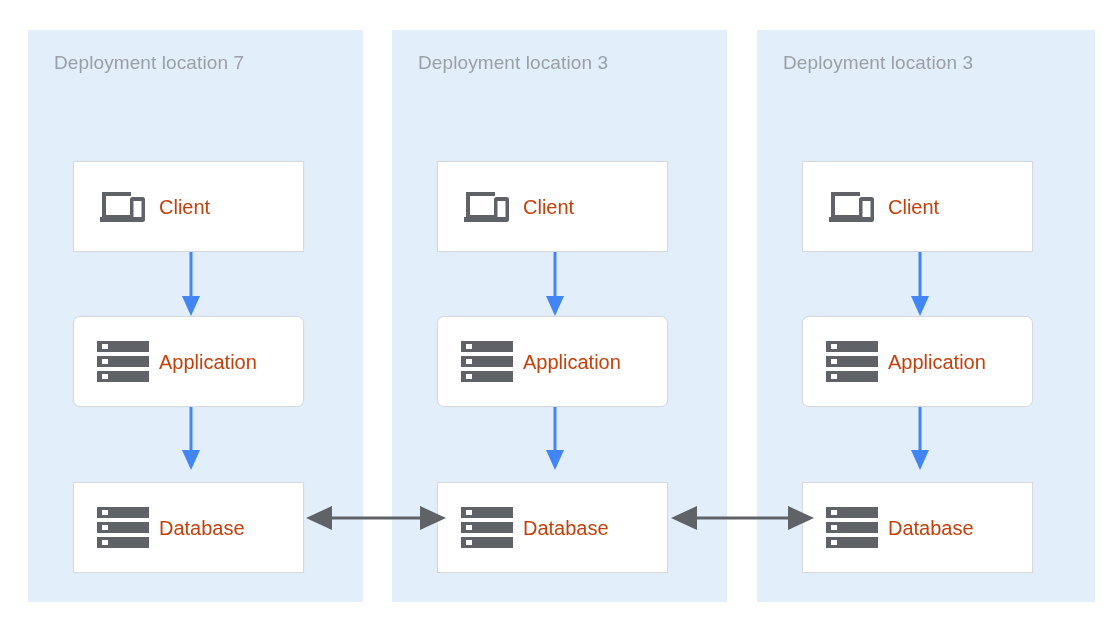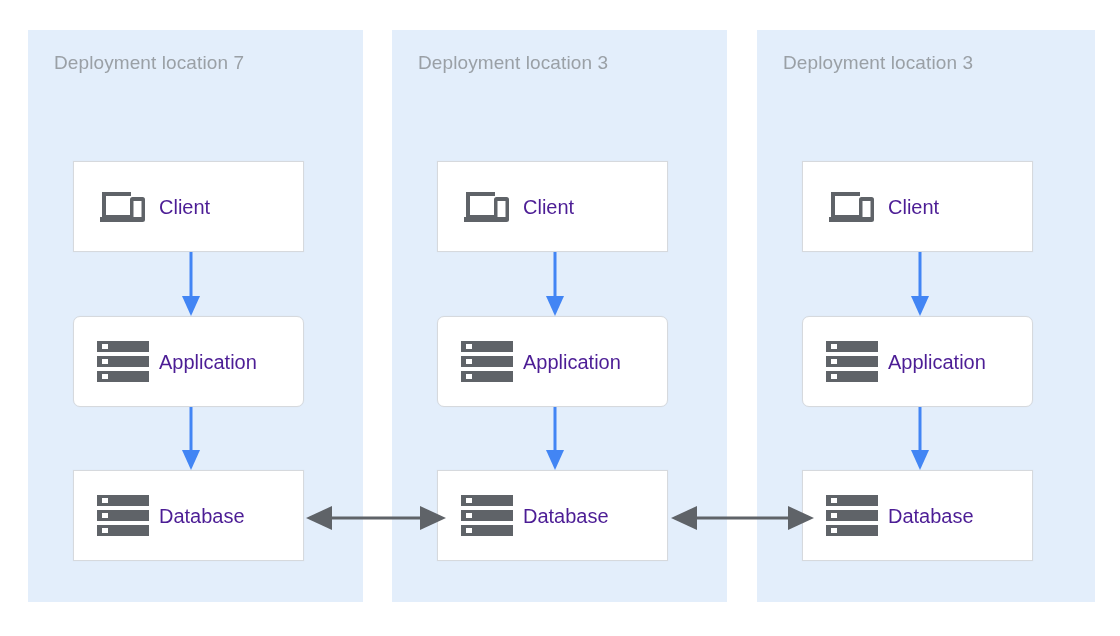--- a/index.html
+++ b/index.html
@@ -50,35 +50,35 @@
     background: #ffffff;
     border: 1px solid #d6d9dd;
     box-sizing: border-box;
     display: flex;
     flex-direction: row;
     align-items: center;
     box-shadow: 0 0 0 0.5px rgba(0,0,0,0.02);
   }
   .node.row-client   { top: 131px; }
   .node.row-app      { top: 286px; border-radius: 7px; }
-  .node.row-db       { top: 440px; text-align: right; }
+  .node.row-db       { top: 452px; text-align: right; }
 
   .node-icon {
     width: 56px;
     margin-left: 21px;
     margin-right: 8px;
     flex: 0 0 auto;
     display: flex;
     align-items: center;
     justify-content: center;
   }
   .node-label {
     font-size: 20px;
     line-height: 24px;
-    color: #4c1d95;
+    color: #c2410c;
     white-space: nowrap;
   }
 
   
   .v-arrow {
     position: absolute;
     left: 148px;
     width: 30px;
   }
   .v-arrow.a-client-app { top: 222px; height: 66px; }

